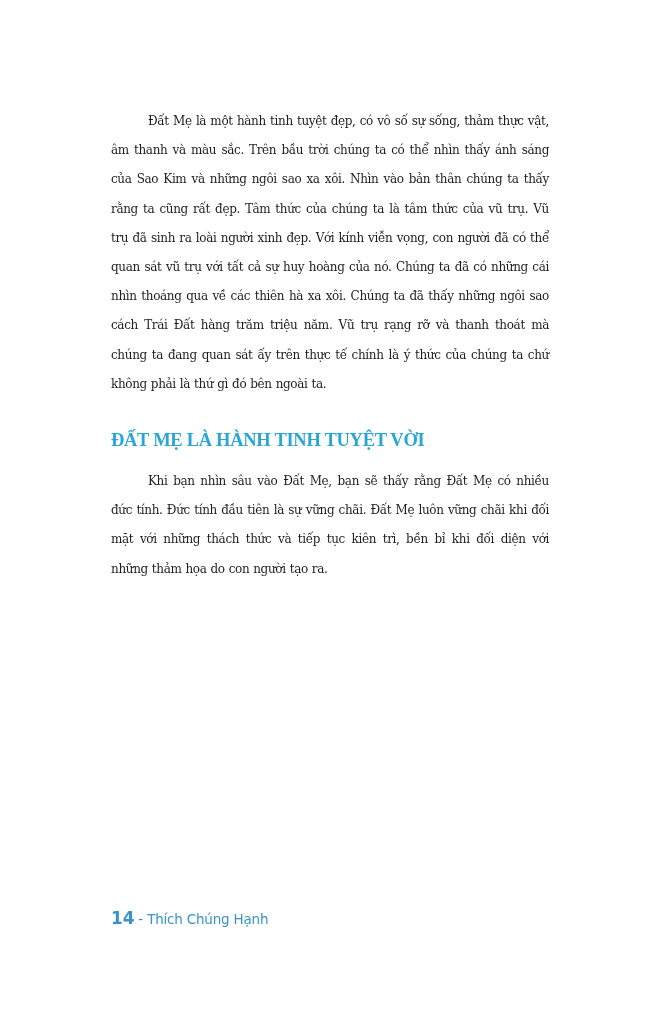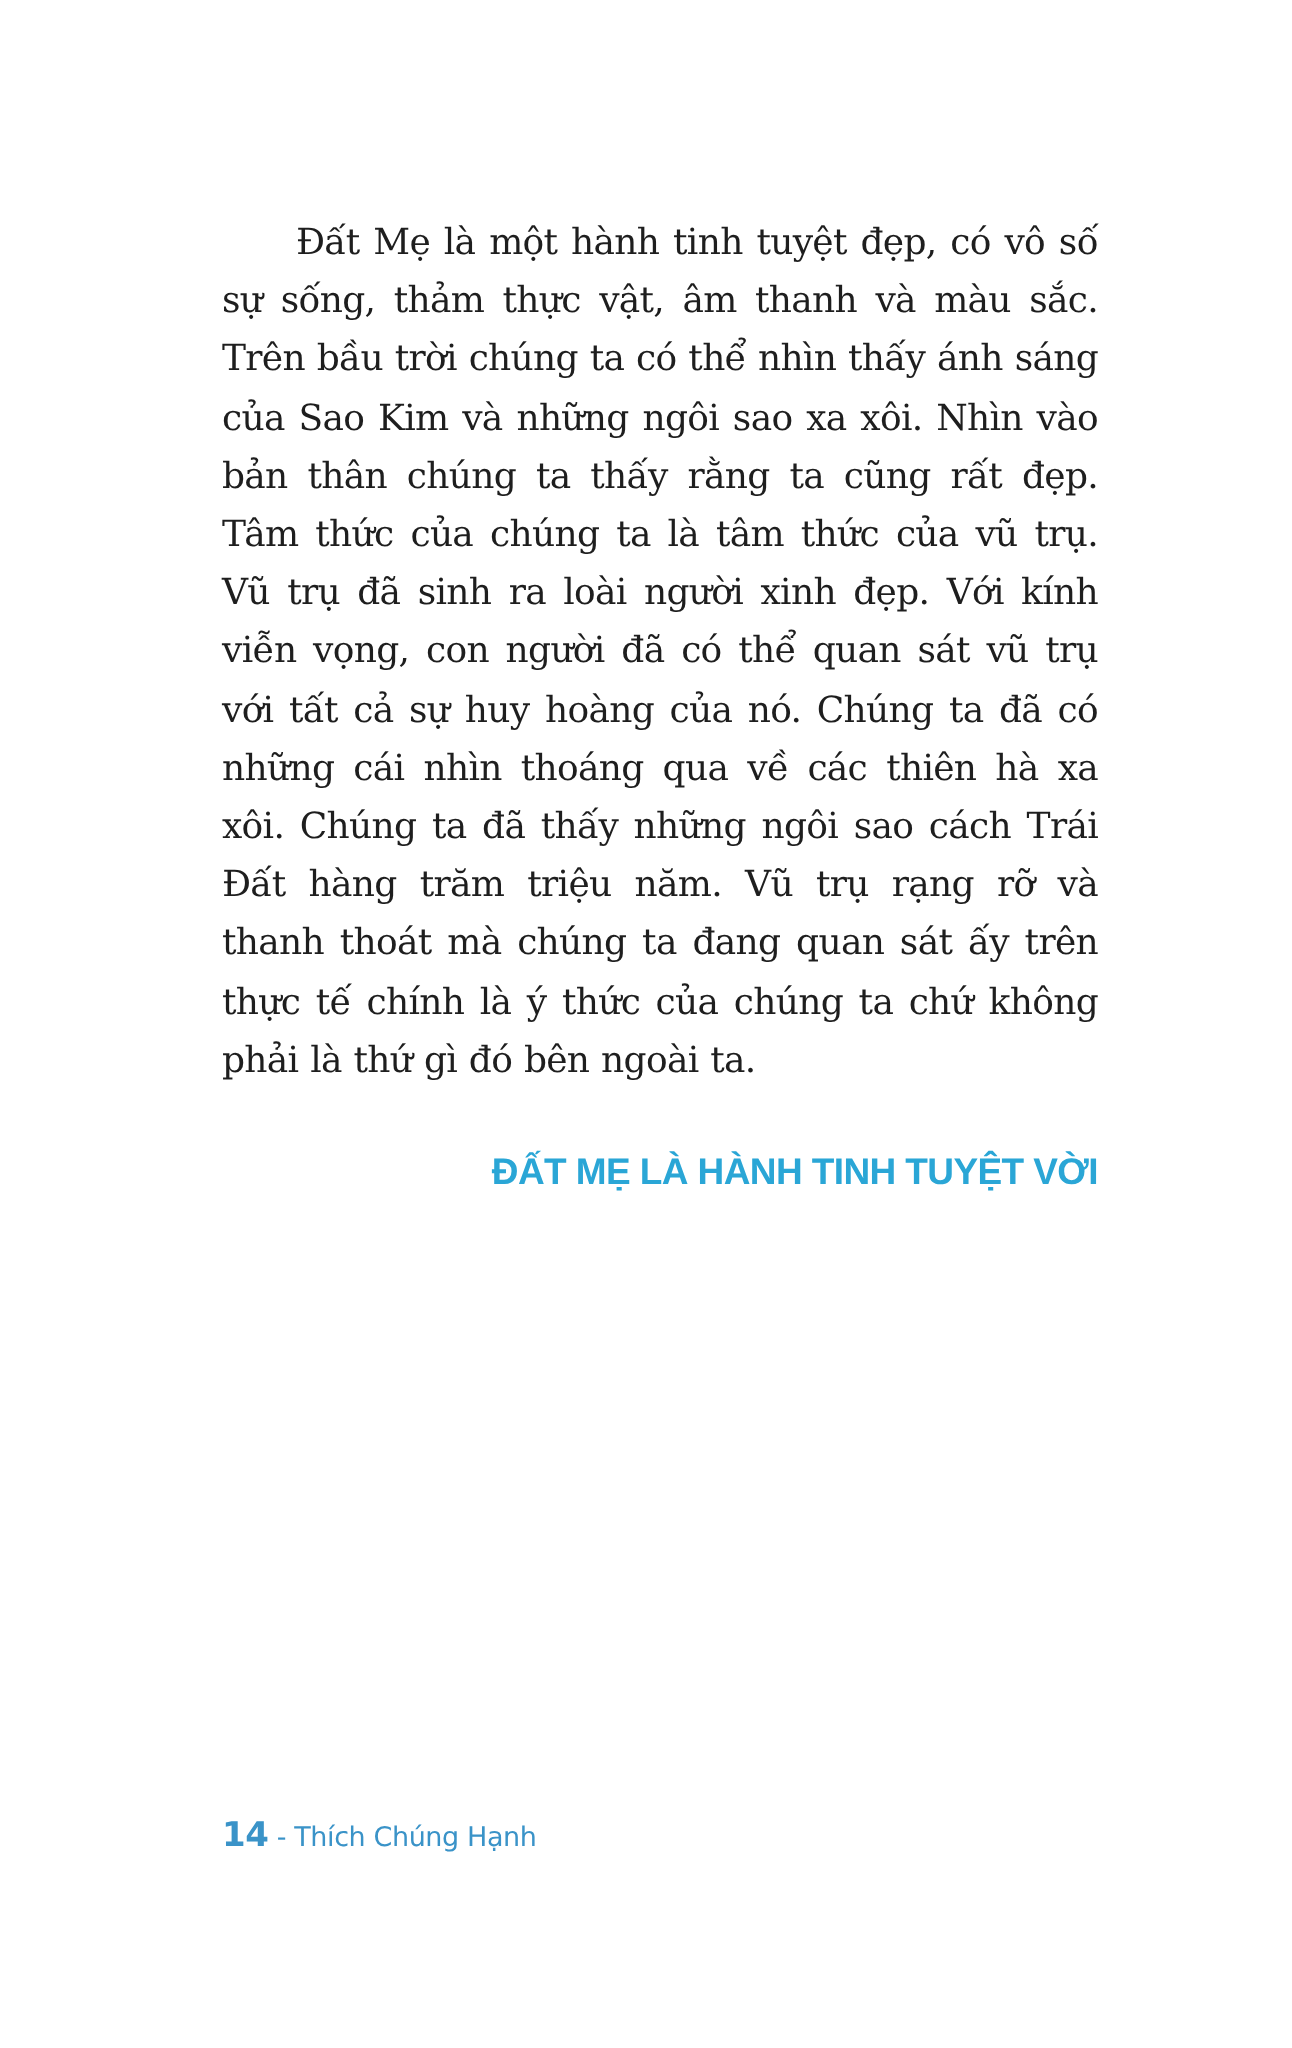--- a/index.html
+++ b/index.html
@@ -14,41 +14,40 @@
       overflow: hidden;
     }
     .page {
       position: absolute;
       left: 111px;
       top: 107px;
       width: 438px;
     }
     .para {
       font-family: "DejaVu Serif", "Liberation Serif", serif;
-      font-size: 18px;
+      font-size: 12px;
       line-height: 29.2px;
       color: #1e1e1e;
       text-align: justify;
       text-indent: 37px;
       margin: 0;
       letter-spacing: -0.35px;
       word-spacing: 0.5px;
     }
     .para + .para {
       margin-top: 10px;
     }
     .heading {
-      font-family: Liberation Sans, sans-serif;
+      font-family: Liberation Serif, serif;
       font-weight: bold;
       font-size: 18.5px;
       color: #2aa6d6;
       margin: 27px 0 13px 0;
       line-height: 28px;
       letter-spacing: -0.3px;
-      text-align: right;
     }
     .footer {
       position: absolute;
       left: 111px;
       top: 908px;
       font-family: "DejaVu Sans", "Liberation Sans", sans-serif;
       color: #3a93c8;
       font-size: 13.5px;
       letter-spacing: -0.2px;
     }
@@ -57,19 +56,20 @@
       font-size: 17px;
       margin-right: 0;
     }
   </style>
 </head>
 <body>
 
 <div class="page">
   <p class="para">Đất Mẹ là một hành tinh tuyệt đẹp, có vô số sự sống, thảm thực vật, âm thanh và màu sắc. Trên bầu trời chúng ta có thể nhìn thấy ánh sáng của Sao Kim và những ngôi sao xa xôi. Nhìn vào bản thân chúng ta thấy rằng ta cũng rất đẹp. Tâm thức của chúng ta là tâm thức của vũ trụ. Vũ trụ đã sinh ra loài người xinh đẹp. Với kính viễn vọng, con người đã có thể quan sát vũ trụ với tất cả sự huy hoàng của nó. Chúng ta đã có những cái nhìn thoáng qua về các thiên hà xa xôi. Chúng ta đã thấy những ngôi sao cách Trái Đất hàng trăm triệu năm. Vũ trụ rạng rỡ và thanh thoát mà chúng ta đang quan sát ấy trên thực tế chính là ý thức của chúng ta chứ không phải là thứ gì đó bên ngoài ta.</p>
   <h2 class="heading">ĐẤT MẸ LÀ HÀNH TINH TUYỆT VỜI</h2>
+  <p class="para">Khi bạn nhìn sâu vào Đất Mẹ, bạn sẽ thấy rằng Đất Mẹ có nhiều đức tính. Đức tính đầu tiên là sự vững chãi. Đất Mẹ luôn vững chãi khi đối mặt với những thách thức và tiếp tục kiên trì, bền bỉ khi đối diện với những thảm họa do con người tạo ra.</p>
 </div>
 
 <div class="footer">
   <span class="page-num">14</span>
   <span>-</span>
   <span>Thích Chúng Hạnh</span>
 </div>
 
 </body></html>

